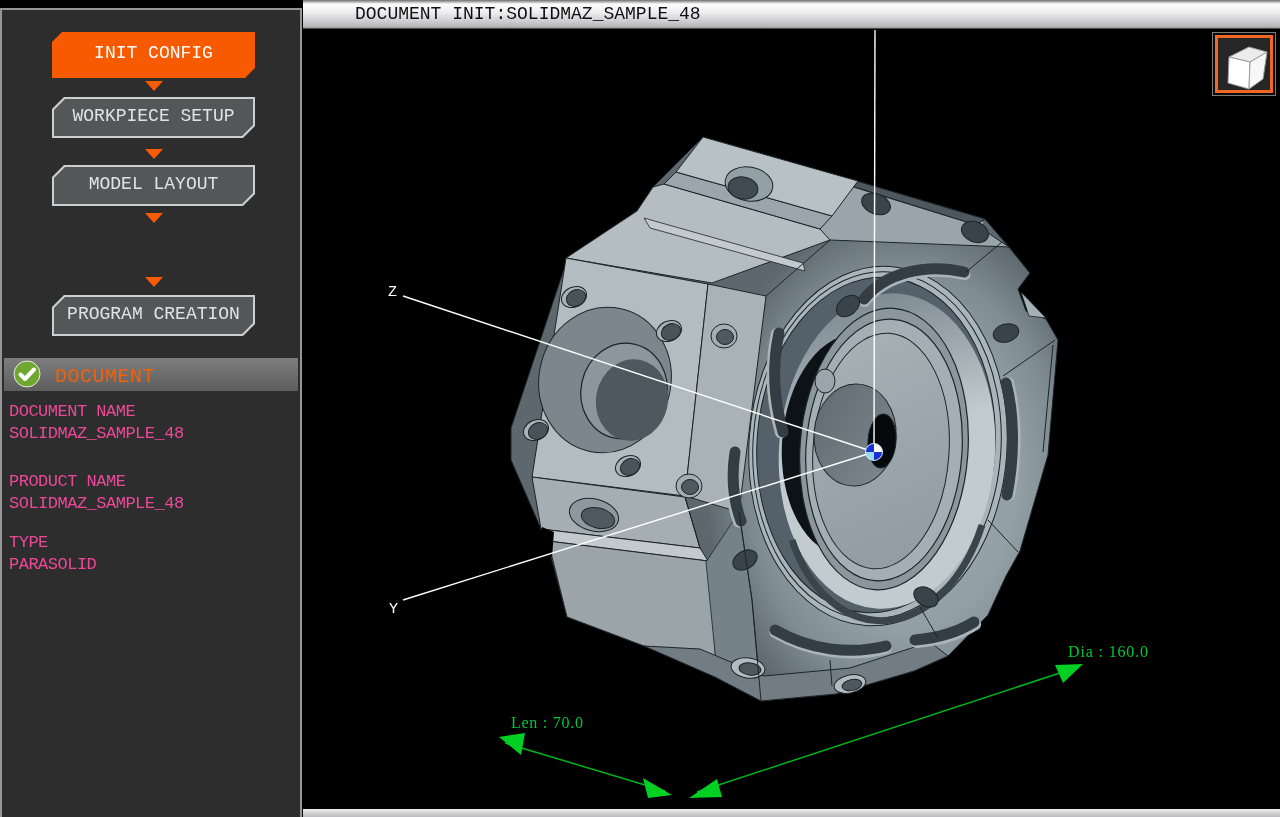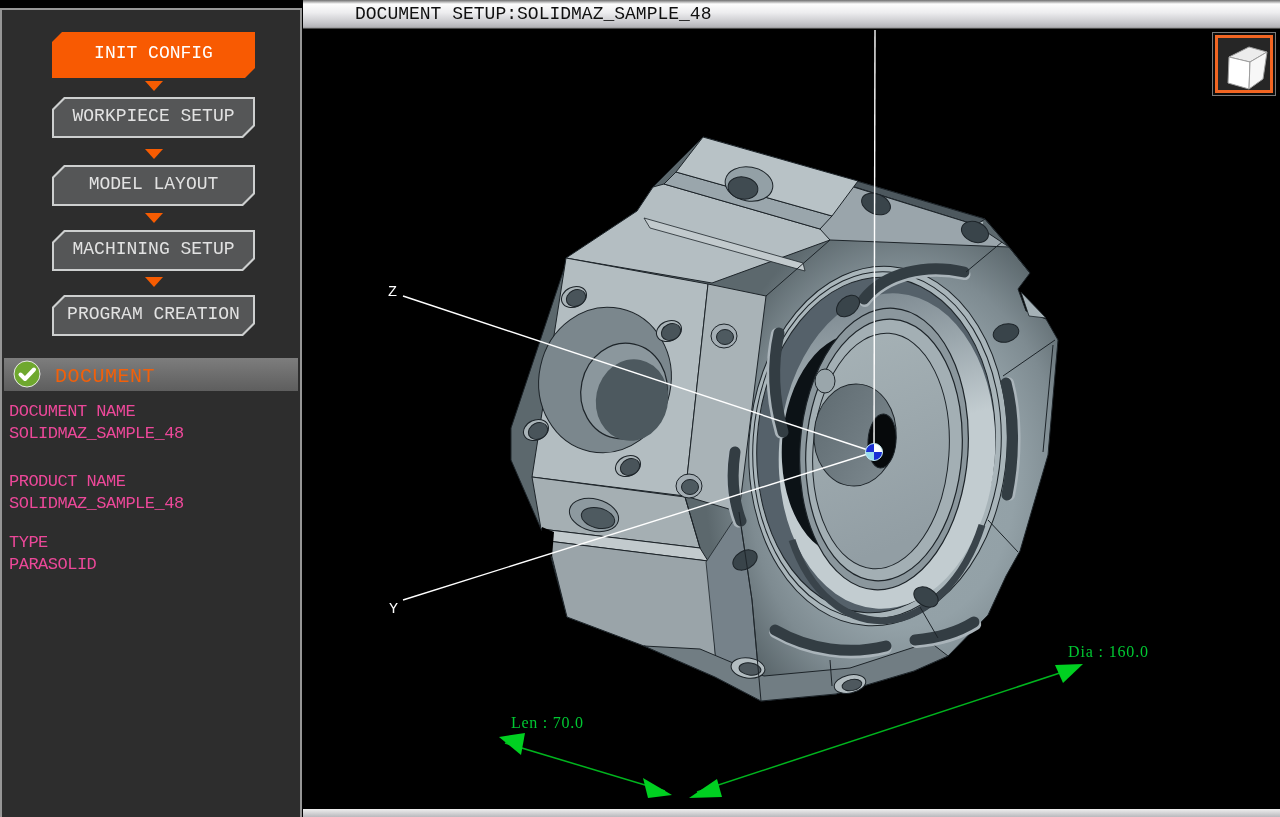--- a/index.html
+++ b/index.html
@@ -195,21 +195,21 @@
     <line x1="697" y1="792" x2="1072" y2="669" stroke="#00b41e" stroke-width="1.5"></line>
     <polygon points="499,737 525,733 521,755" fill="#00d021"></polygon>
     <polygon points="672,795 643,778 648,798" fill="#00d021"></polygon>
     <polygon points="689,798 717,779 722,797" fill="#00d021"></polygon>
     <polygon points="1083,664 1055,665 1063,683" fill="#00d021"></polygon>
     <text x="511" y="728" font-family="Liberation Serif, serif" font-size="16" fill="#00c832" textLength="72">Len : 70.0</text>
     <text x="1068" y="657" font-family="Liberation Serif, serif" font-size="16" fill="#00c832" textLength="80">Dia : 160.0</text>
   </g>
 </svg>
 <div id="topbar">
-    <div class="t">DOCUMENT SETUP:SOLIDMAZ_SAMPLE_48</div>
+    <div class="t">DOCUMENT INIT:SOLIDMAZ_SAMPLE_48</div>
   </div>
 <div id="botbar"></div>
 <div id="sidebar">
 
   <div class="btn" style="top:22px;height:46px;">
     <div class="outer" style="background:#f85a02;clip-path:polygon(10px 0,100% 0,100% calc(100% - 10px),calc(100% - 10px) 100%,0 100%,0 10px);"></div>
     <div class="lbl" style="top:11px;color:#fff;">INIT CONFIG</div>
   </div>
   <div class="tri" style="top:71px;"></div>
   <div class="btn" style="top:87px;height:41px;">
@@ -217,25 +217,20 @@
     <div class="inner" style="clip-path:polygon(11px 0,100% 0,100% calc(100% - 11px),calc(100% - 11px) 100%,0 100%,0 11px);"></div>
     <div class="lbl" style="top:9px;">WORKPIECE SETUP</div>
   </div>
   <div class="tri" style="top:139px;"></div>
   <div class="btn" style="top:155px;height:41px;">
     <div class="outer" style="background:#cdcfcf;clip-path:polygon(12px 0,100% 0,100% calc(100% - 12px),calc(100% - 12px) 100%,0 100%,0 12px);"></div>
     <div class="inner" style="clip-path:polygon(11px 0,100% 0,100% calc(100% - 11px),calc(100% - 11px) 100%,0 100%,0 11px);"></div>
     <div class="lbl" style="top:9px;">MODEL LAYOUT</div>
   </div>
   <div class="tri" style="top:203px;"></div>
-  <div class="btn" style="top:220px;height:41px;">
-    <div class="outer" style="background:#cdcfcf;clip-path:polygon(12px 0,100% 0,100% calc(100% - 12px),calc(100% - 12px) 100%,0 100%,0 12px);"></div>
-    <div class="inner" style="clip-path:polygon(11px 0,100% 0,100% calc(100% - 11px),calc(100% - 11px) 100%,0 100%,0 11px);"></div>
-    <div class="lbl" style="top:9px;">MACHINING SETUP</div>
-  </div>
   <div class="tri" style="top:267px;"></div>
   <div class="btn" style="top:285px;height:41px;">
     <div class="outer" style="background:#cdcfcf;clip-path:polygon(12px 0,100% 0,100% calc(100% - 12px),calc(100% - 12px) 100%,0 100%,0 12px);"></div>
     <div class="inner" style="clip-path:polygon(11px 0,100% 0,100% calc(100% - 11px),calc(100% - 11px) 100%,0 100%,0 11px);"></div>
     <div class="lbl" style="top:9px;">PROGRAM CREATION</div>
   </div>
   <div id="docbar">
     <svg width="30" height="30" style="position:absolute;left:8px;top:1px;">
       <circle cx="15" cy="15" r="13" fill="#6fa82f" stroke="#e8e8e8" stroke-width="1"></circle>
       <path d="M8.5,15.5 L13,20 L22,10.5" stroke="#fff" stroke-width="4" fill="none" stroke-linecap="round" stroke-linejoin="round"></path>

